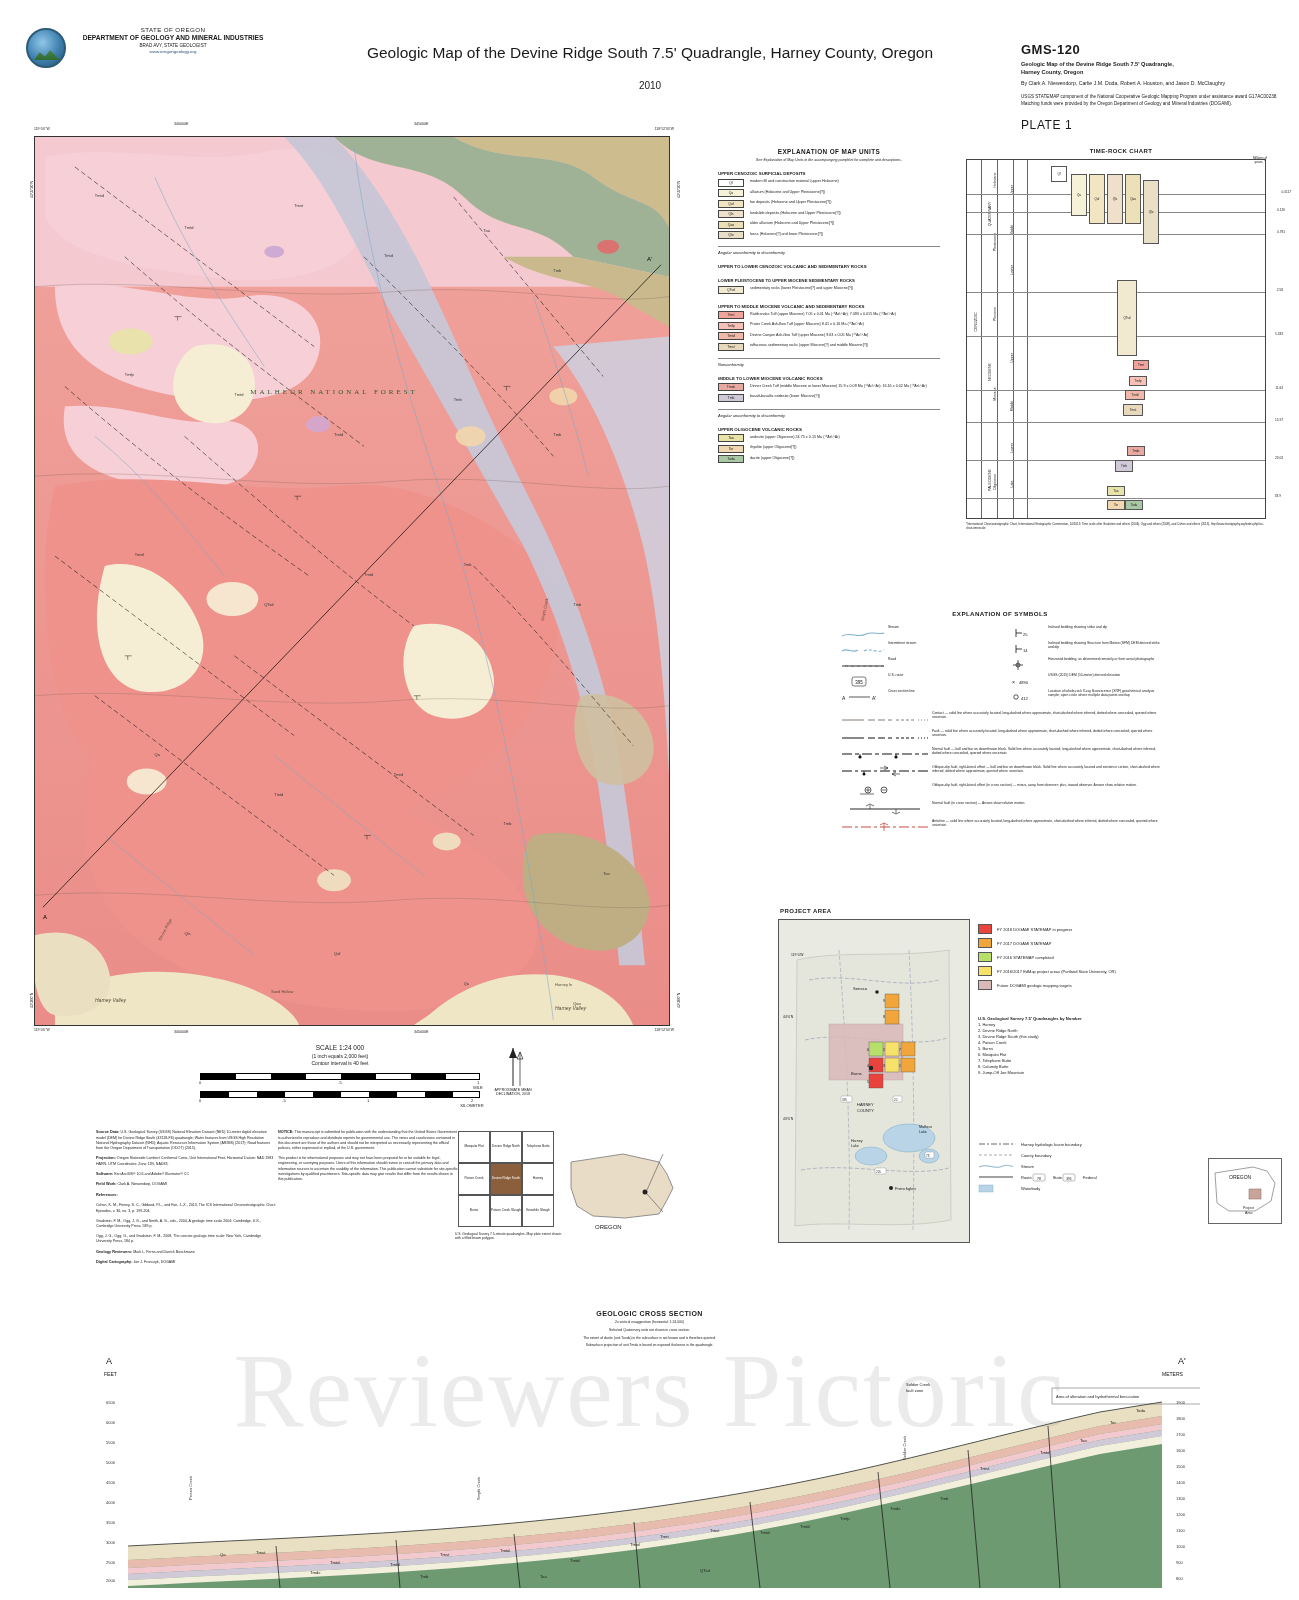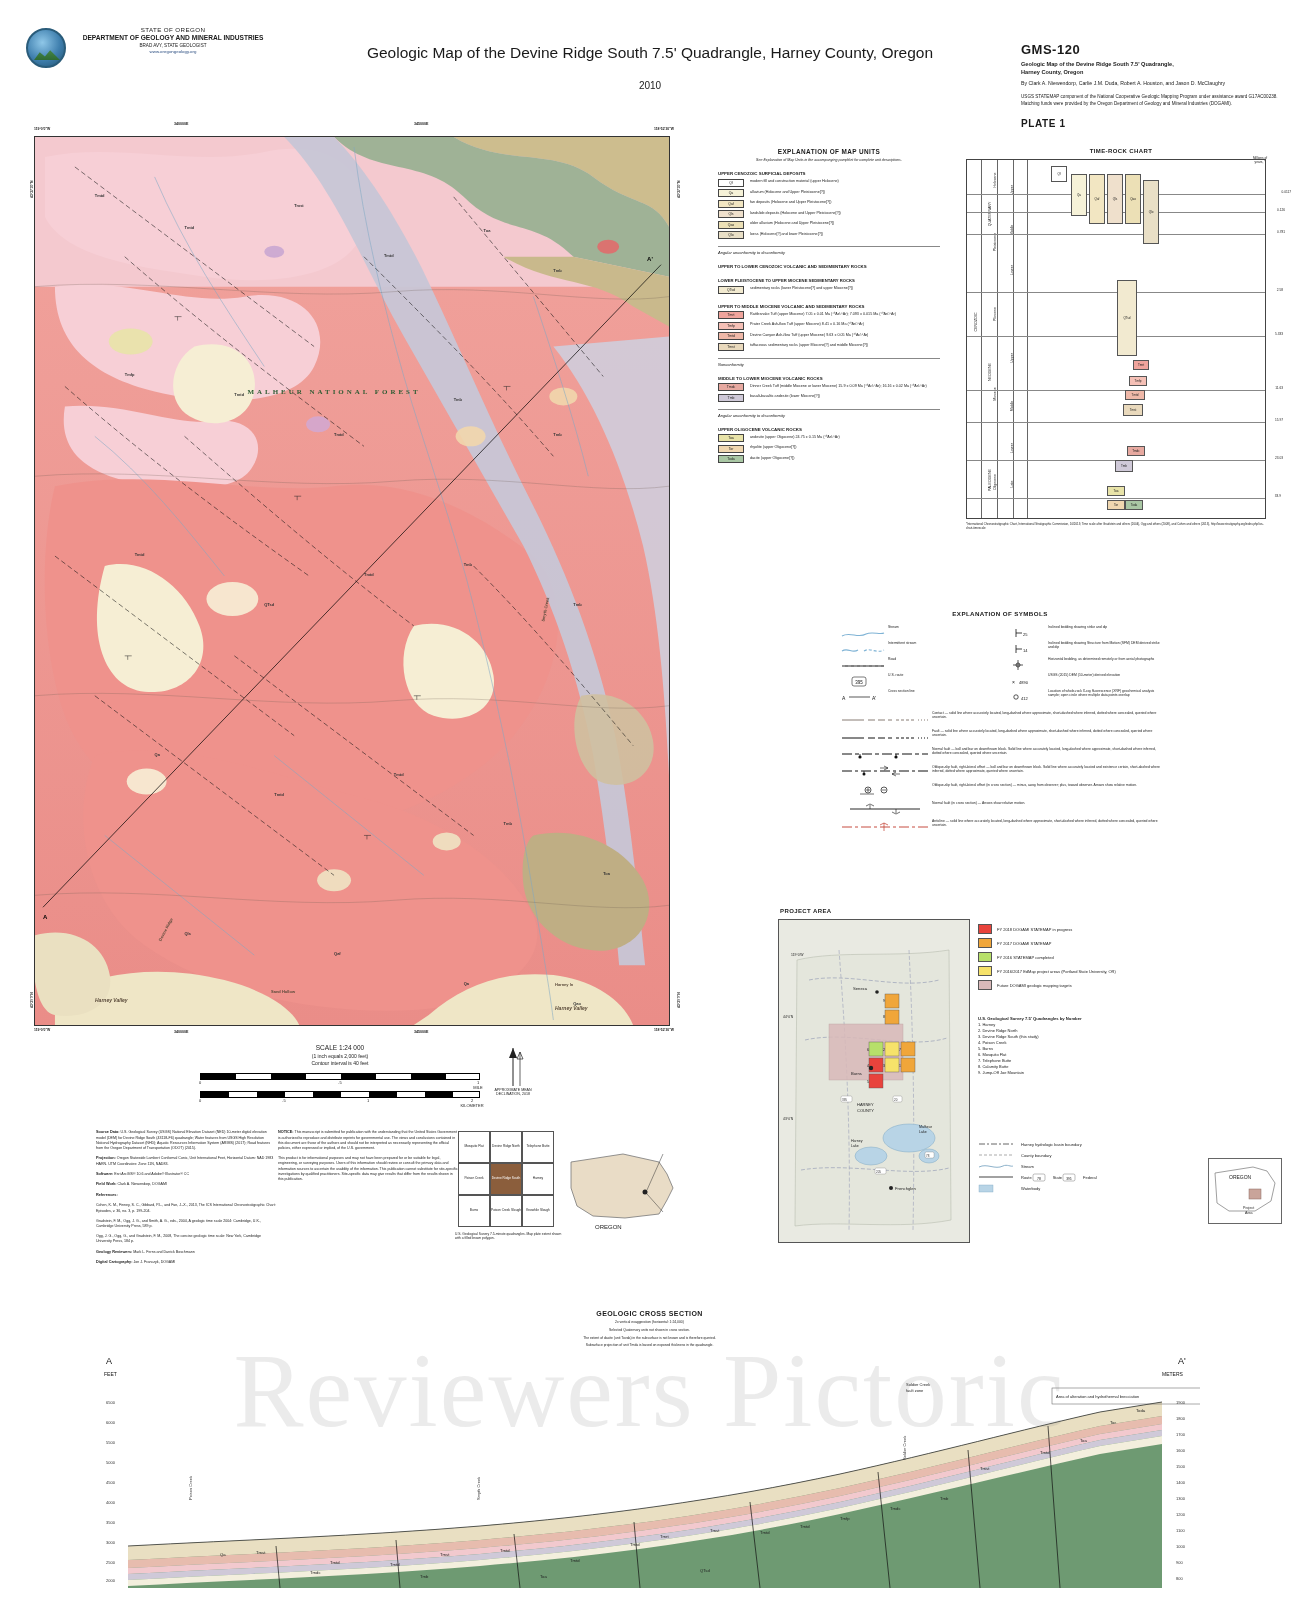--- a/index.html
+++ b/index.html
@@ -24,24 +24,24 @@
   .agency .t4{font-size:4.4px;margin-left:46px;margin-top:1px;color:#2a4d80;}
 
   .maintitle{position:absolute;left:300px;top:44px;width:700px;text-align:center;font-size:15.5px;}
   .mainyear{position:absolute;left:300px;top:80px;width:700px;text-align:center;font-size:10px;}
 
   .gms{position:absolute;right:18px;top:42px;width:260px;text-align:left;}
   .gms .num{font-size:13px;font-weight:bold;letter-spacing:.5px;}
   .gms .l1{font-size:5.6px;font-weight:bold;margin-top:4px;line-height:1.35;}
   .gms .l2{font-size:5.2px;margin-top:4px;}
   .gms .l3{font-size:4.6px;margin-top:8px;line-height:1.5;}
-  .gms .plate{font-size:10px;font-weight:bold;margin-top:10px;letter-spacing:.6px;}
+  .gms .plate{font-size:12px;font-weight:normal;margin-top:10px;letter-spacing:.6px;}
 
   
-  .mapwrap{position:absolute;left:22px;top:128px;width:660px;height:910px;font-weight:bold;}
+  .mapwrap{position:absolute;left:22px;top:128px;width:660px;height:910px;}
   .mapframe{position:absolute;left:12px;top:8px;width:636px;height:890px;border:1px solid #333;box-sizing:border-box;overflow:hidden;background:#f4ecdf;}
   .mapcanvas{position:absolute;left:0;top:0;width:100%;height:100%;}
   .mlabel{position:absolute;font-size:3.6px;color:#333;white-space:nowrap;}
   .corner{position:absolute;font-size:3.4px;color:#222;}
   .tickTop{position:absolute;top:-6px;font-size:3.6px;color:#222;}
   .vtxt{position:absolute;font-size:3.4px;color:#222;transform:rotate(-90deg);transform-origin:left top;white-space:nowrap;}
 
   
   .scalebox{position:absolute;left:160px;top:1044px;width:360px;text-align:center;}
   .scalebox .s1{font-size:6.5px;}

